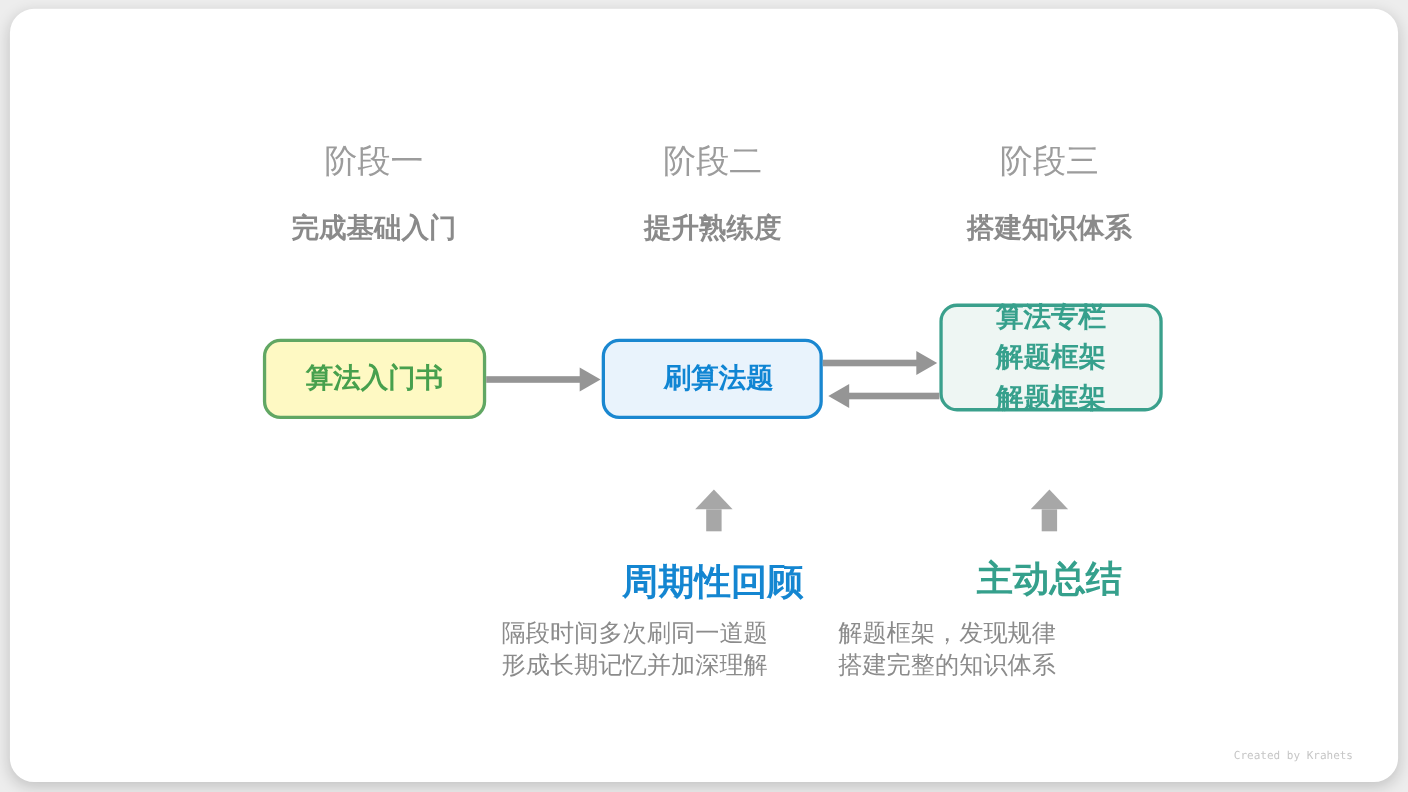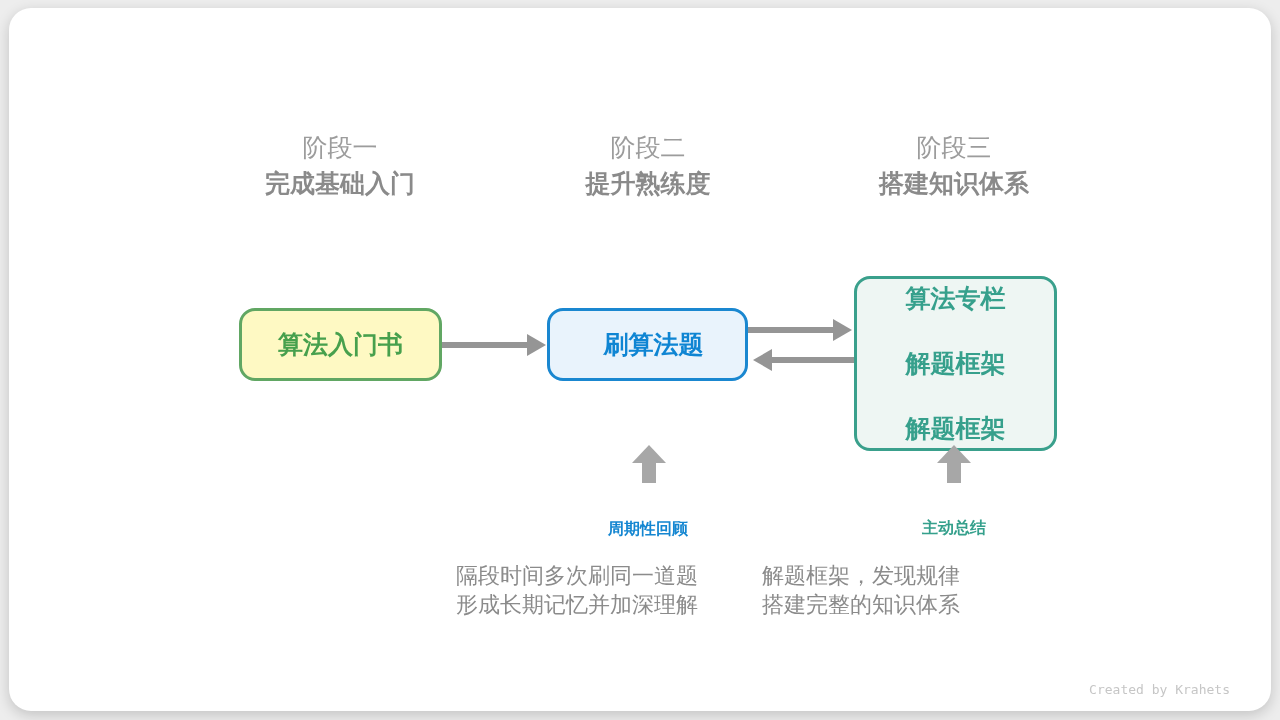--- a/index.html
+++ b/index.html
@@ -28,27 +28,27 @@
   }
 
   
   .stage {
     position: absolute;
     width: 320px;
     top: 124px;
     text-align: center;
   }
   .stage-label {
-    font-size: 25px;
+    font-size: 30px;
     color: #9c9c9c;
     font-weight: 400;
     line-height: 30px;
   }
   .stage-title {
-    margin-top: 6px;
+    margin-top: 30px;
     font-size: 25px;
     color: #8a8a8a;
     font-weight: 700;
     line-height: 30px;
   }
   .stage-1 { left: 171px; }
   .stage-2 { left: 479px; }
   .stage-3 { left: 785px; }
 
   
@@ -68,22 +68,22 @@
   .node-line { line-height: 37px; display: block; }
   .node-green {
     left: 230px; top: 300px; width: 203px; height: 73px;
     color: #47a04d; border-color: #61a763; background: #fef9c3;
   }
   .node-blue {
     left: 538px; top: 300px; width: 201px; height: 73px;
     color: #0f85d3; border-color: #1a87d0; background: #e9f3fc; padding-left: 12px;
   }
   .node-teal {
-    left: 845px; top: 268px; width: 203px; height: 175px;
-    color: #36a08c; border-color: #3aa08c; background: #eef6f3; gap: 28px;
+    left: 845px; top: 268px; width: 203px; height: 98px;
+    color: #36a08c; border-color: #3aa08c; background: #eef6f3;
   }
 
   
   .h-arrow {
     position: absolute;
     height: 6px;
     background: #959595;
   }
   .h-arrow.point-right::after {
     content: "";
@@ -130,21 +130,21 @@
   }
   .up-arrow-mid { left: 623px; }
   .up-arrow-right { left: 928px; }
 
   
   .annotation-title {
     position: absolute;
     width: 320px;
     top: 506px;
     text-align: center;
-    font-size: 16px;
+    font-size: 33px;
     font-weight: 700;
     line-height: 30px;
   }
   .annotation-title.blue { left: 479px; color: #1486d1; }
   .annotation-title.teal { left: 785px; color: #35a08c; font-family: Liberation Mono, monospace; }
   .annotation-desc {
     position: absolute;
     width: 384px;
     top: 553px;
     text-align: left;
@@ -154,21 +154,21 @@
   }
   .annotation-desc.mid { left: 447px; }
   .annotation-desc.right { left: 753px; }
 
   
   .credit {
     position: absolute;
     right: 41px;
     top: 674px;
     font-family: "DejaVu Sans Mono", monospace;
-    font-size: 13px;
+    font-size: 10px;
     color: #c6c6c6;
   }
 </style>
 </head>
 <body>
 
 <div class="page">
   <div class="card">
 
     <div class="stage stage-1">

